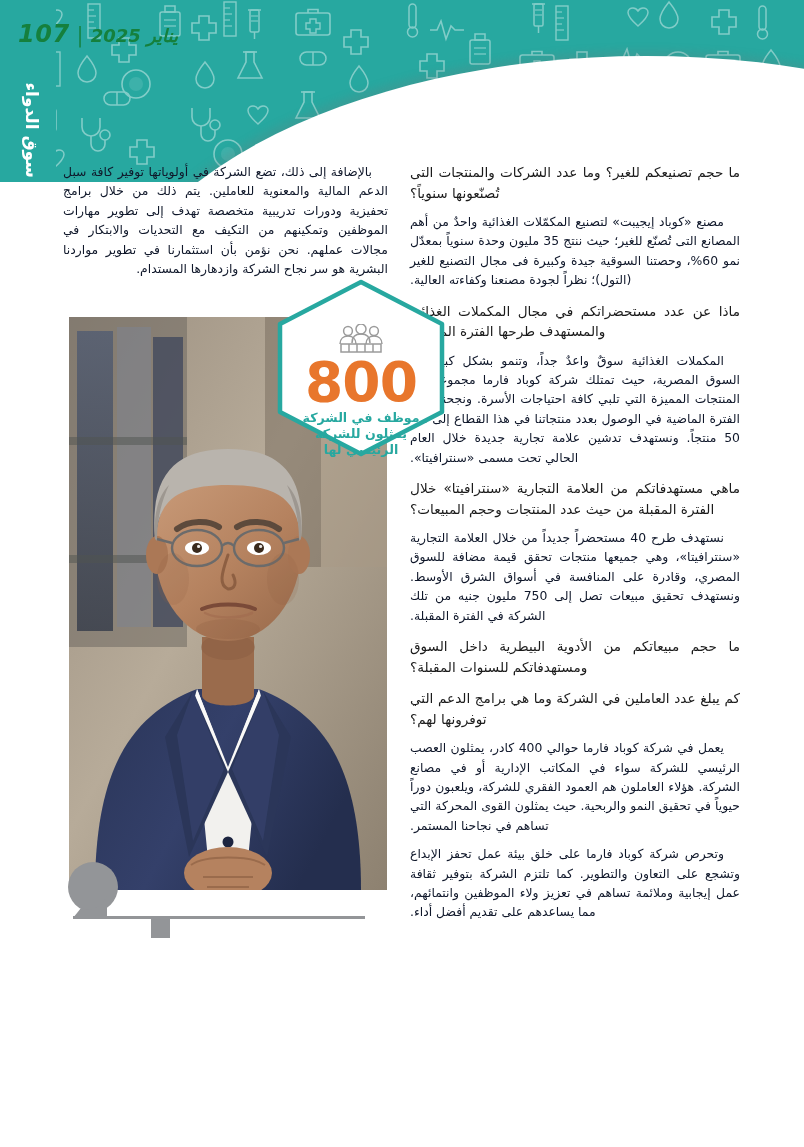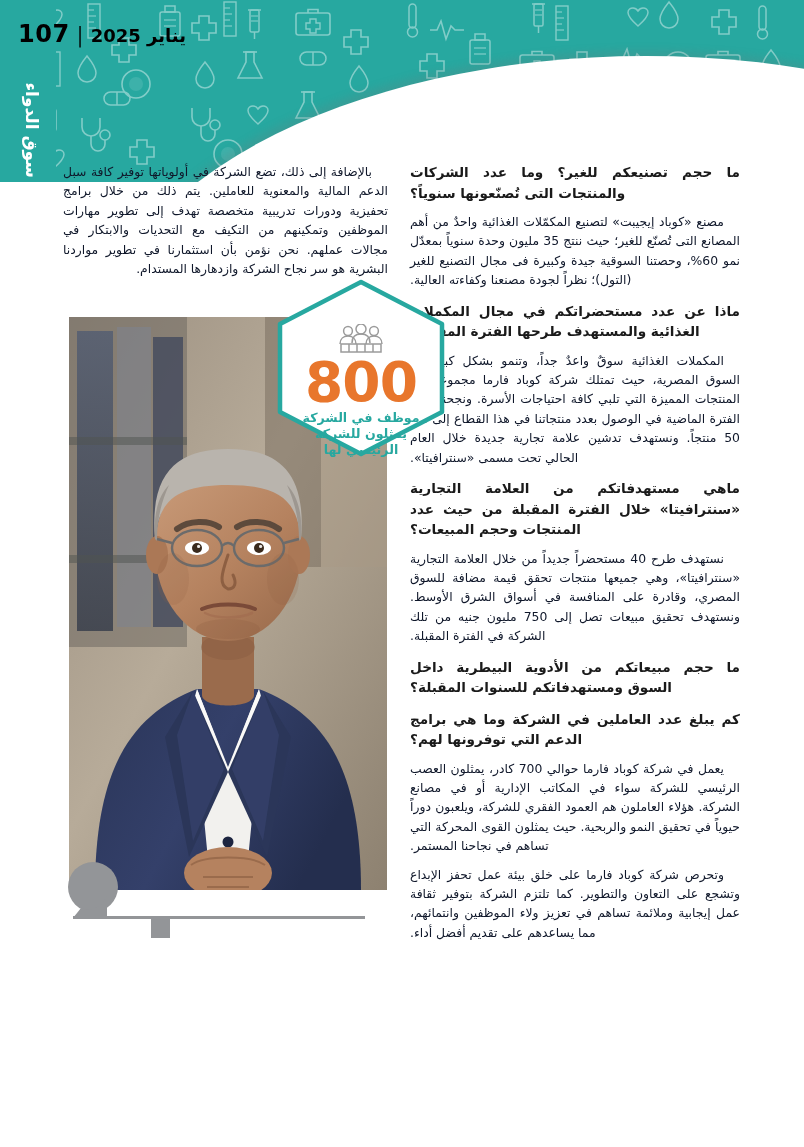--- a/index.html
+++ b/index.html
@@ -55,22 +55,23 @@
   }
 
   .page-meta {
     position: absolute;
     left: 18px;
     top: 22px;
     display: flex;
     align-items: baseline;
     gap: 7px;
     direction: ltr;
-    color: #000000;
+    color: #15803d;
     z-index: 6;
+    font-style: italic;
   }
   .page-number {
     font-size: 24px;
     font-weight: bold;
     letter-spacing: 0.5px;
     line-height: 1;
   }
   .meta-sep {
     font-size: 21px;
     font-weight: normal;
@@ -122,21 +123,21 @@
     text-indent: 16px;
     text-align-last: left;
   }
   p.body.rtl-last {
     text-align-last: right;
   }
   h3.q {
     margin: 11px 0 9px 0;
     font-size: 13.6px;
     line-height: 20.5px;
-    font-weight: bold;
+    font-weight: normal;
     color: #1a1a1a;
     text-align: justify;
     text-align-last: left;
   }
   h3.q:first-child { margin-top: 0; }
 
   
   .photo-frame {
     position: absolute;
     left: 69px;
@@ -520,17 +521,17 @@
 
   <div class="col col-right">
       <h3 class="q">ما حجم تصنيعكم للغير؟ وما عدد الشركات والمنتجات التى تُصنّعونها سنوياً؟</h3>
       <p class="body">مصنع «كوباد إيجيبت» لتصنيع المكمّلات الغذائية واحدٌ من أهم المصانع التى تُصنّع للغير؛ حيث ننتج 35 مليون وحدة سنوياً بمعدّل نمو 60%، وحصتنا السوقية جيدة وكبيرة فى مجال التصنيع للغير (التول)؛ نظراً لجودة مصنعنا وكفاءته العالية.</p>
       <h3 class="q">ماذا عن عدد مستحضراتكم في مجال المكملات الغذائية والمستهدف طرحها الفترة المقبلة؟</h3>
       <p class="body">المكملات الغذائية سوقٌ واعدٌ جداً، وتنمو بشكل كبير في السوق المصرية، حيث تمتلك شركة كوباد فارما مجموعة من المنتجات المميزة التي تلبي كافة احتياجات الأسرة. ونجحنا خلال الفترة الماضية في الوصول بعدد منتجاتنا في هذا القطاع إلى نحو 50 منتجاً. ونستهدف تدشين علامة تجارية جديدة خلال العام الحالي تحت مسمى «سنترافيتا».</p>
       <h3 class="q">ماهي مستهدفاتكم من العلامة التجارية «سنترافيتا» خلال الفترة المقبلة من حيث عدد المنتجات وحجم المبيعات؟</h3>
       <p class="body">نستهدف طرح 40 مستحضراً جديداً من خلال العلامة التجارية «سنترافيتا»، وهي جميعها منتجات تحقق قيمة مضافة للسوق المصري، وقادرة على المنافسة في أسواق الشرق الأوسط. ونستهدف تحقيق مبيعات تصل إلى 750 مليون جنيه من تلك الشركة في الفترة المقبلة.</p>
       <h3 class="q">ما حجم مبيعاتكم من الأدوية البيطرية داخل السوق ومستهدفاتكم للسنوات المقبلة؟</h3>
       <h3 class="q">كم يبلغ عدد العاملين في الشركة وما هي برامج الدعم التي توفرونها لهم؟</h3>
-      <p class="body">يعمل في شركة كوباد فارما حوالي 700 كادر، يمثلون العصب الرئيسي للشركة سواء في المكاتب الإدارية أو في مصانع الشركة. هؤلاء العاملون هم العمود الفقري للشركة، ويلعبون دوراً حيوياً في تحقيق النمو والربحية. حيث يمثلون القوى المحركة التي تساهم في نجاحنا المستمر.</p>
+      <p class="body">يعمل في شركة كوباد فارما حوالي 400 كادر، يمثلون العصب الرئيسي للشركة سواء في المكاتب الإدارية أو في مصانع الشركة. هؤلاء العاملون هم العمود الفقري للشركة، ويلعبون دوراً حيوياً في تحقيق النمو والربحية. حيث يمثلون القوى المحركة التي تساهم في نجاحنا المستمر.</p>
       <p class="body">وتحرص شركة كوباد فارما على خلق بيئة عمل تحفز الإبداع وتشجع على التعاون والتطوير. كما تلتزم الشركة بتوفير ثقافة عمل إيجابية وملائمة تساهم في تعزيز ولاء الموظفين وانتمائهم، مما يساعدهم على تقديم أفضل أداء.</p>
     </div>
 
 </div>
 
 </body></html>

